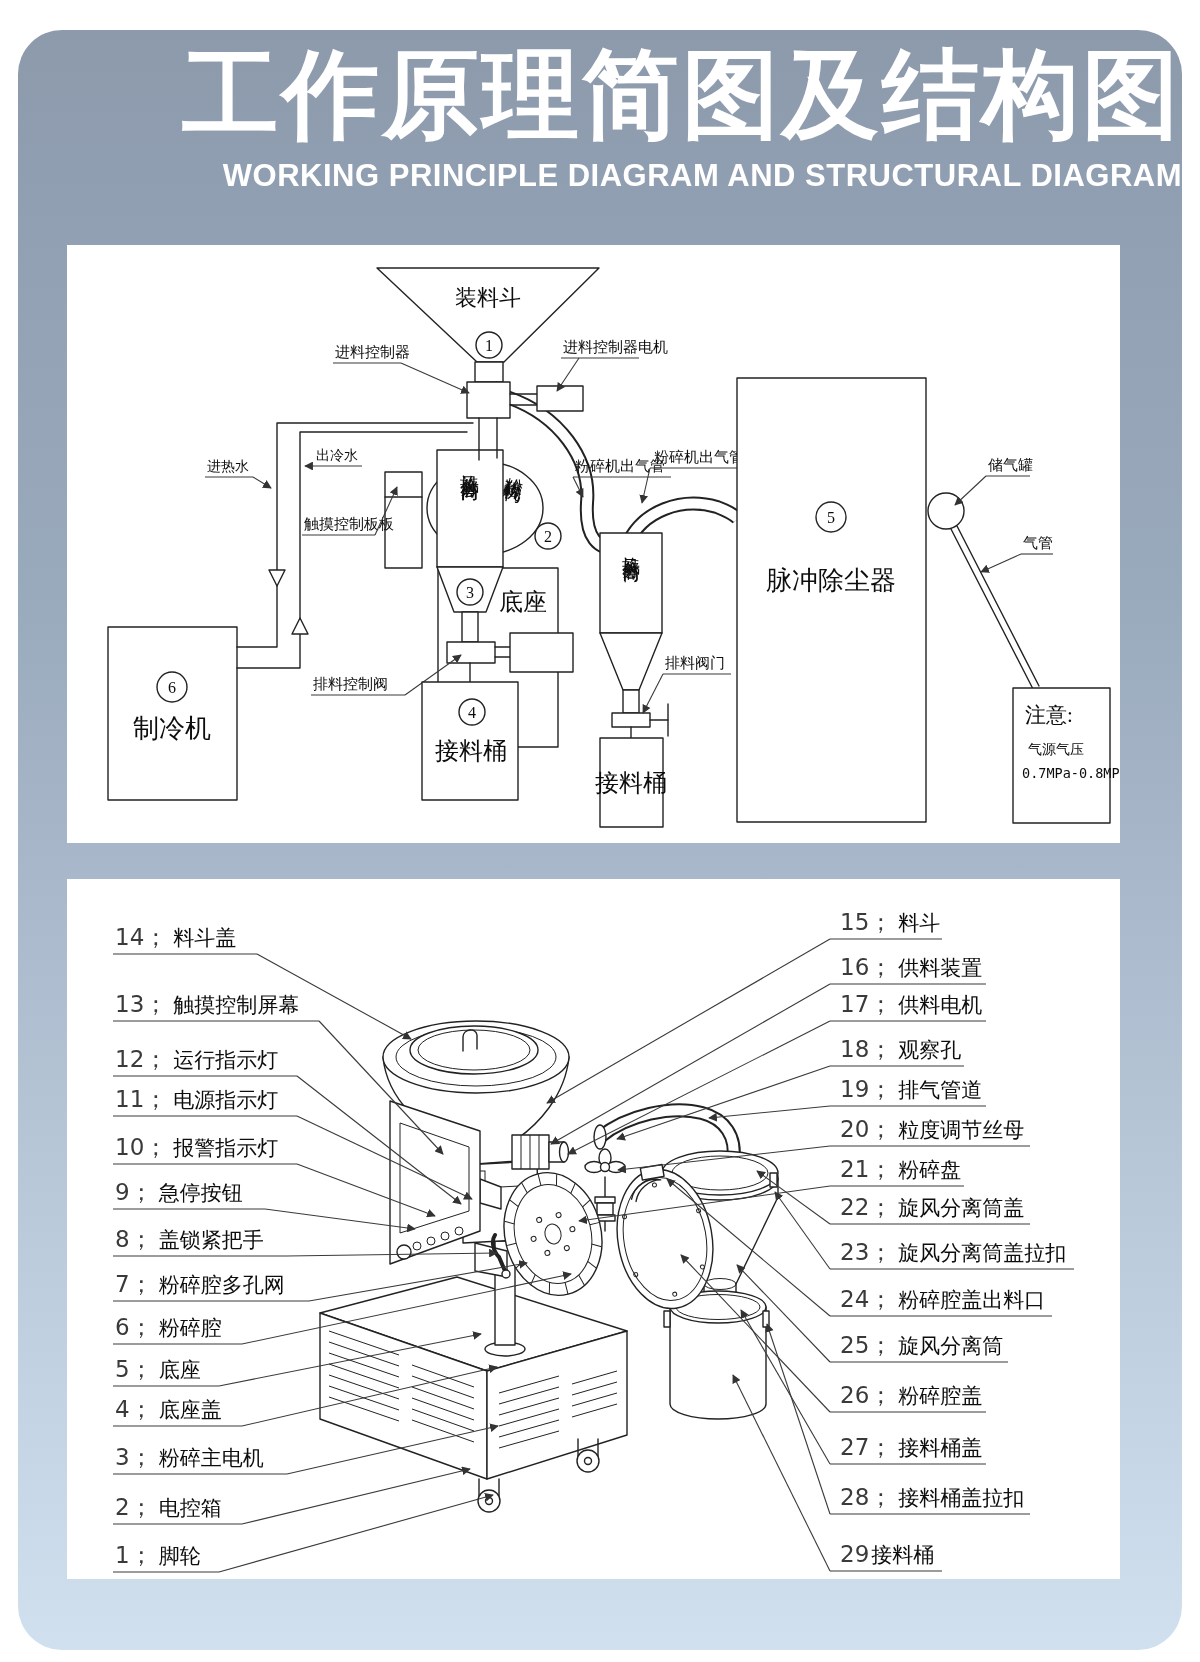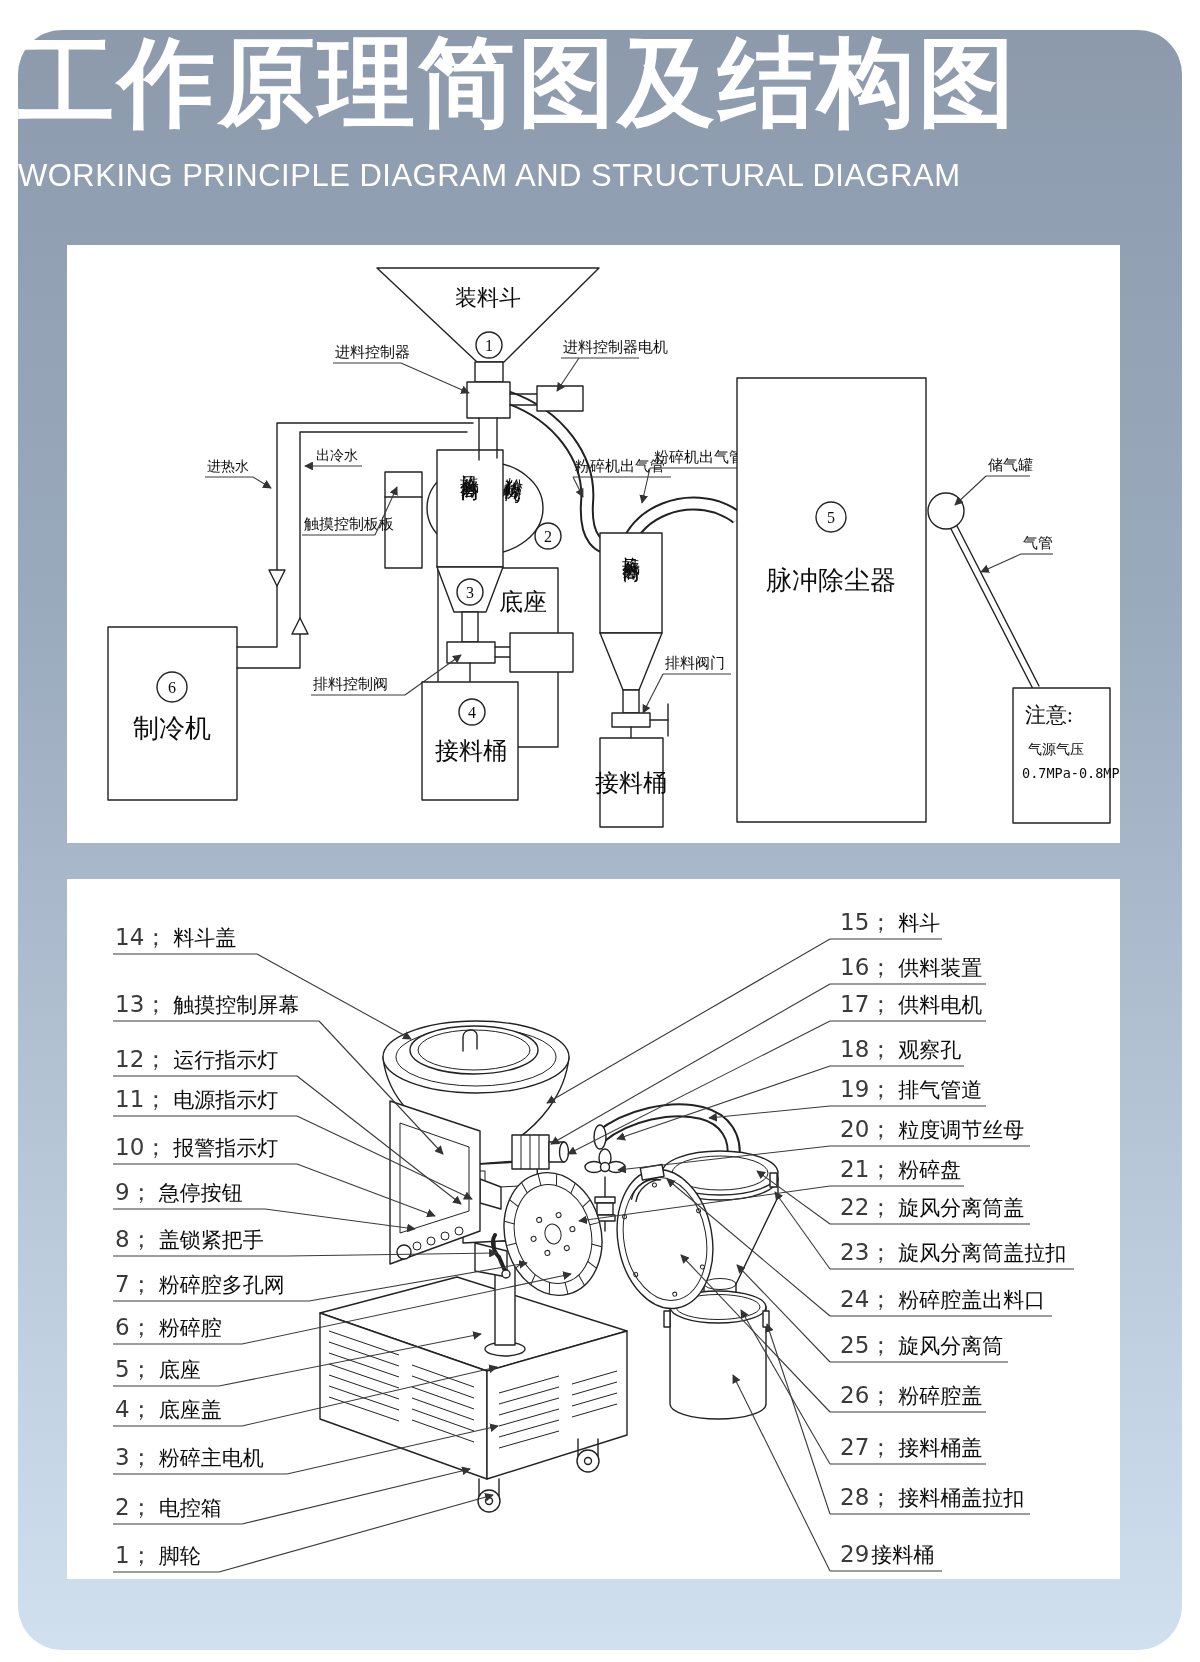--- a/index.html
+++ b/index.html
@@ -1,24 +1,24 @@
 <!DOCTYPE html>
 <html><head>
 <meta charset="utf-8">
 <style>
   html,body{margin:0;padding:0;background:#ffffff;}
   #stage{position:relative;width:1200px;height:1662px;background:#ffffff;overflow:hidden;
          font-family:"Liberation Serif","DejaVu Serif",serif;}
   #card{position:absolute;left:18px;top:30px;width:1164px;height:1620px;border-radius:44px;
         background:linear-gradient(180deg,#8c9aac 0%,#9aaabd 35%,#b5c5d6 68%,#d0e0ef 100%);}
-  #title{position:absolute;left:0;top:0;width:100%;text-align:left;color:#ffffff;
+  #title{position:absolute;left:0;top:12px;width:100%;text-align:right;color:#ffffff;
          font-family:"Liberation Sans","DejaVu Sans",sans-serif;font-size:97px;font-weight:900;
          letter-spacing:3px;line-height:1.1;}
-  #subtitle{position:absolute;left:0;top:128px;width:100%;text-align:left;color:#ffffff;
-         font-family:"Liberation Sans","DejaVu Sans",sans-serif;font-size:31px;font-weight:400;
+  #subtitle{position:absolute;left:0;top:128px;width:100%;text-align:right;color:#ffffff;
+         font-family:"Liberation Sans","DejaVu Sans",sans-serif;font-size:31px;font-weight:700;
          letter-spacing:0.5px;}
   .panel{position:absolute;left:49px;width:1053px;background:#ffffff;}
   #panel1{top:215px;height:598px;}
   #panel2{top:838px;height:700px;margin-top:11px;}
   svg{display:block}
   .dr{stroke:#222;stroke-width:1.4;fill:none;stroke-linejoin:round;stroke-linecap:round;}
   .wf{stroke:#222;stroke-width:1.4;fill:#ffffff;stroke-linejoin:round;}
   .thin{stroke:#222;stroke-width:1;fill:none;}
   .ld{stroke:#3a3a3a;stroke-width:1.1;fill:none;}
   .tube-o{stroke:#222;stroke-width:14;fill:none;stroke-linecap:butt;}

